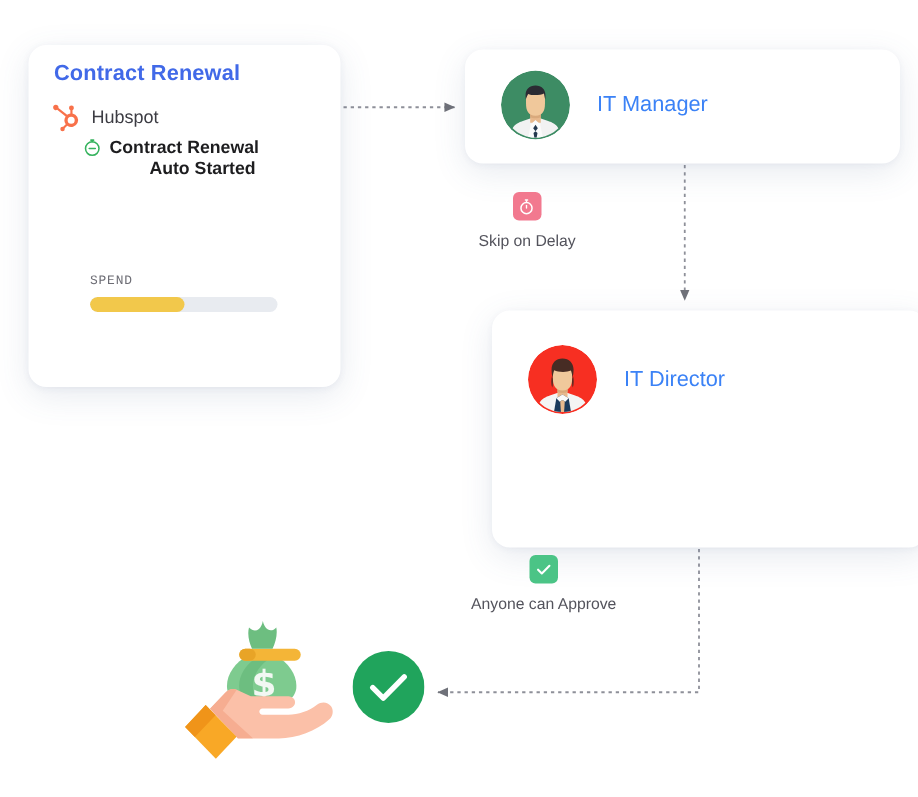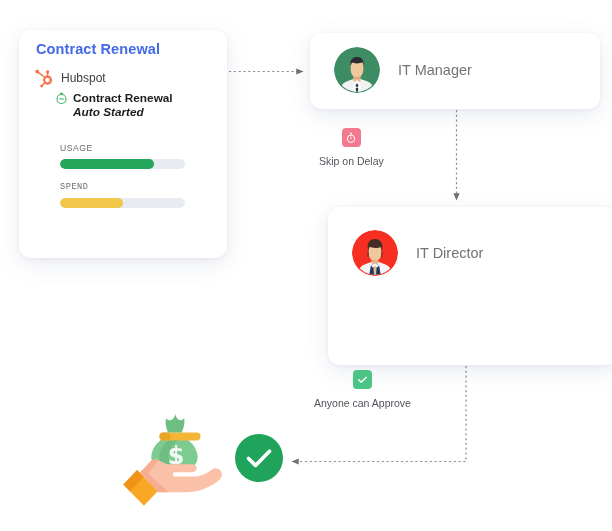--- a/index.html
+++ b/index.html
@@ -69,21 +69,21 @@
     gap: 5px;
   }
   .status-text {
     font-size: 11.8px;
     font-weight: 700;
     color: #1d1d1f;
     line-height: 14px;
     width: 135px;
   }
   .status-text .l1 { display: block; }
-  .status-text .l2 { display: block; width: 124px; font-style: italic; }
+  .status-text .l2 { display: block; text-align: center; width: 124px; }
 
   .meter { position: absolute; left: 41px; width: 125px; }
   #usage-meter { top: 113px; }
   #spend-meter { top: 152px; font-family: Liberation Mono, monospace; }
   .meter-label {
     font-size: 8.6px;
     letter-spacing: 0.55px;
     color: #6c6c74;
     margin-bottom: 6px;
     font-weight: 400;
@@ -101,21 +101,21 @@
     position: absolute;
     display: flex;
     align-items: center;
     gap: 18px;
   }
   #it-manager-row { left: 24px; top: 14px; }
   #it-director-row { left: 24px; top: 23px; }
   #senior-director-row { left: 24px; top: 88px; }
   .person-name {
     font-size: 14.5px;
-    color: #737373;
+    color: #3b82f6;
     font-weight: 400;
   }
   .avatar { width: 46px; height: 46px; display: block; border-radius: 50%; }
 
   
   .badge {
     position: absolute;
     display: flex;
     align-items: center;
     gap: 8px;
@@ -202,26 +202,20 @@
         <rect x="9.4" y="1.6" width="5.2" height="2.1" rx="1" fill="#36b35e"></rect>
         <rect x="11.1" y="3.2" width="1.8" height="2.2" fill="#36b35e"></rect>
         <rect x="7.3" y="12.1" width="9.4" height="1.8" rx="0.9" fill="#36b35e"></rect>
       </svg>
       <span class="status-text">
         <span class="l1">Contract Renewal</span>
         <span class="l2">Auto Started</span>
       </span>
     </div>
 
-    <div class="meter" id="usage-meter">
-      <div class="meter-label">USAGE</div>
-      <div class="meter-track" style="background: rgb(232, 235, 240);">
-        <div class="meter-fill" id="usage-fill" style="width: 75%; background: rgb(37, 166, 91);"></div>
-      </div>
-    </div>
 
     <div class="meter" id="spend-meter">
       <div class="meter-label">SPEND</div>
       <div class="meter-track" style="background: rgb(232, 235, 240);">
         <div class="meter-fill" id="spend-fill" style="width: 50%; background: rgb(242, 200, 75);"></div>
       </div>
     </div>
   </div>
 
   <div class="card" id="it-manager-card">

